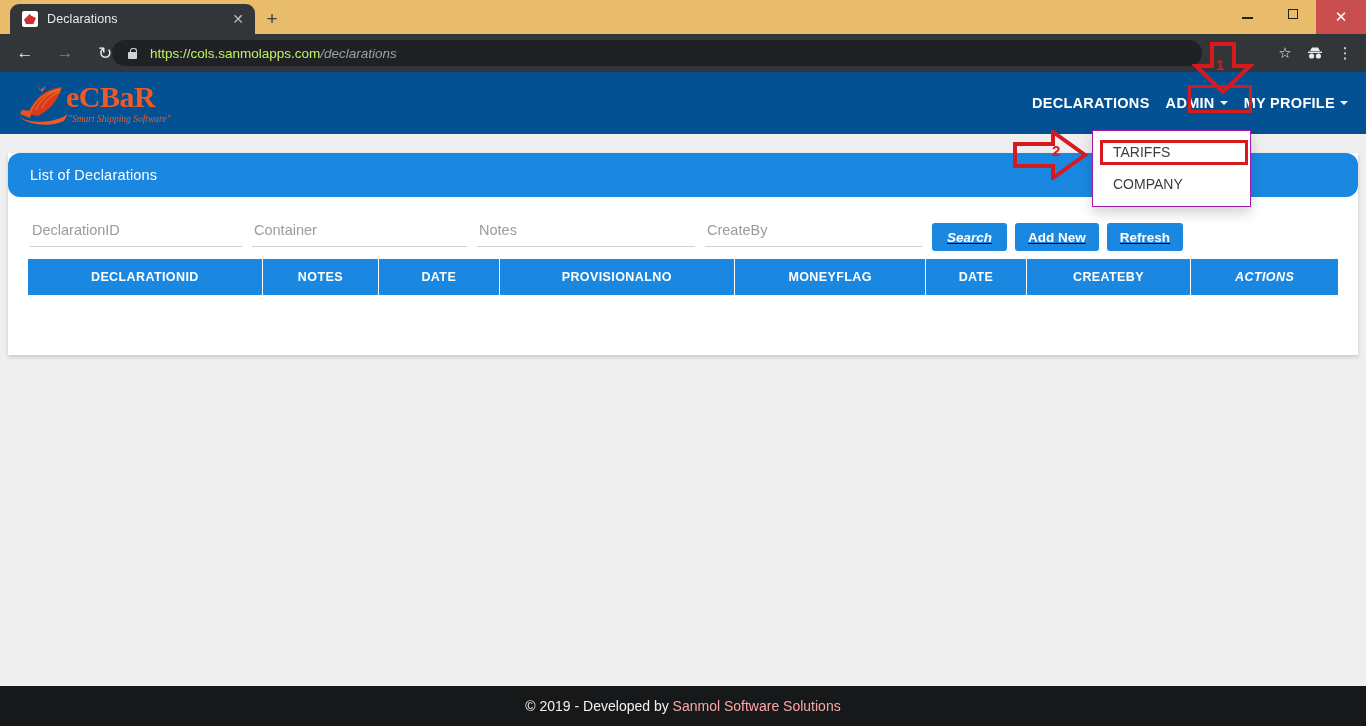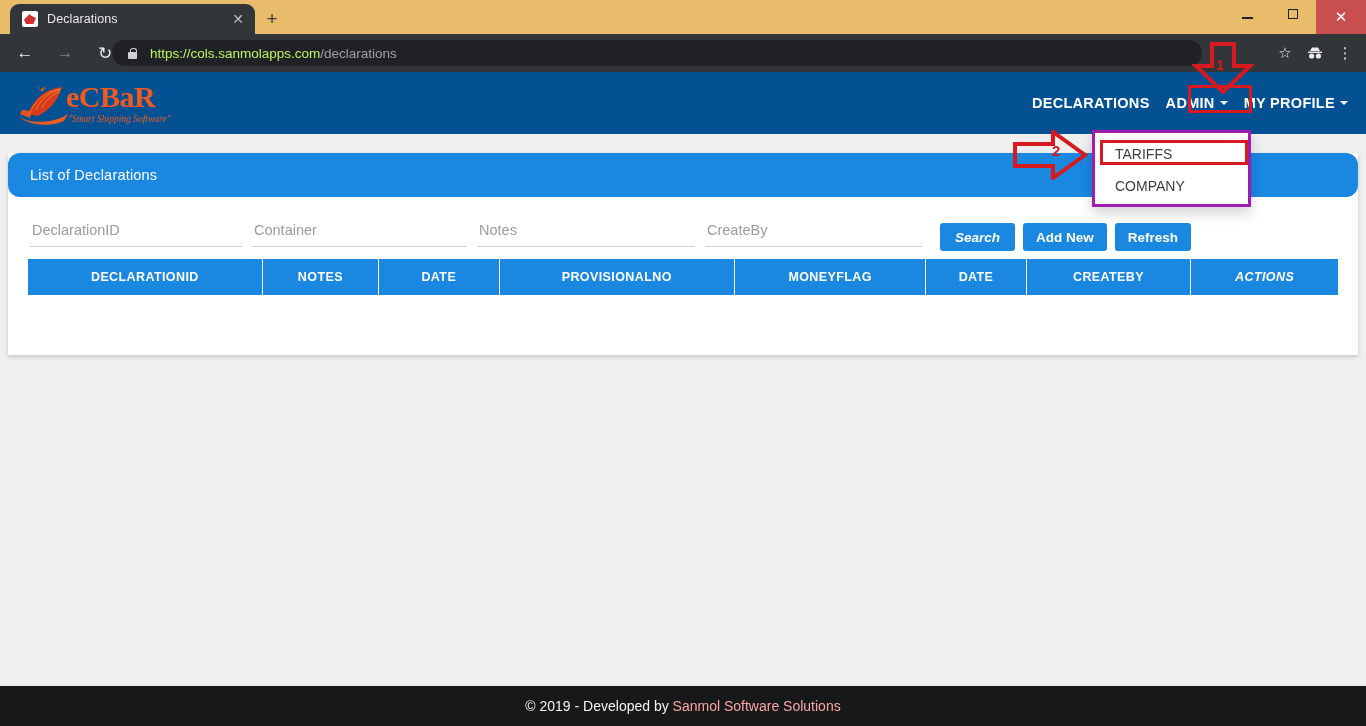--- a/index.html
+++ b/index.html
@@ -86,21 +86,21 @@
     content: ""; position: absolute; left: 0; bottom: 0;
     width: 9px; height: 6.5px; background: #cdd1d4; border-radius: 1px;
   }
   .lock-icon::after {
     content: ""; position: absolute; left: 2px; top: 0;
     width: 5px; height: 6px;
     border: 1.5px solid #cdd1d4; border-bottom: none;
     border-radius: 3px 3px 0 0;
   }
   .url-text { font-size: 13.5px; color: #bef264; white-space: nowrap; }
-  .url-path { color: #9aa0a6; }
+  .url-path { color: #9aa0a6; font-style: italic; }
 
   .tb-right { position: absolute; right: 6px; top: 5px; display: flex; align-items: center; }
   .tb-icon { width: 30px; height: 28px; color: #e8eaed; display: flex; align-items: center; justify-content: center; font-size: 15px; }
 
   
   .app-navbar {
     position: absolute; top: 72px; left: 0;
     width: 1366px; height: 62px;
     background: #035192;
   }
@@ -140,21 +140,21 @@
     border-left: 4px solid transparent;
     border-right: 4px solid transparent;
     border-top: 4px solid #ffffff;
   }
 
   
   .dropdown {
     position: absolute; left: 1092px; top: 130px;
     width: 159px; height: 77px;
     background: #ffffff;
-    border: 3px solid #a21caf;
+    border: 1px solid #a21caf;
     box-shadow: 0 6px 12px rgba(0,0,0,.175);
     z-index: 40;
     padding: 5px 0;
   }
   .dropdown-item {
     height: 32px; line-height: 32px;
     padding-left: 20px;
     font-size: 14px; color: #3c3c3c;
     white-space: nowrap;
   }
@@ -189,21 +189,21 @@
     font-size: 14.5px; color: #555;
     font-family: "Liberation Sans", sans-serif;
     outline: none; padding: 0 2px 4px 2px;
   }
   .field input::placeholder { color: #9b9b9b; }
   .f1 { width: 212px; }
   .f2 { width: 215px; }
   .f3 { width: 218px; }
   .f4 { width: 217px; }
 
-  .btn-group { display: flex; align-items: center; margin-left: 8px; }
+  .btn-group { display: flex; align-items: center; margin-left: 0; text-decoration: underline; }
   .btn {
     background: #1a88e0; color: #ffffff;
     border: none; border-radius: 3px;
     font-size: 13.5px; font-weight: bold;
     font-family: "Liberation Sans", sans-serif;
     height: 28px; padding: 0 13px;
     margin-right: 8px; cursor: pointer;
     white-space: nowrap;
   }
   .btn.italic { font-style: italic; padding: 0 15px; }

